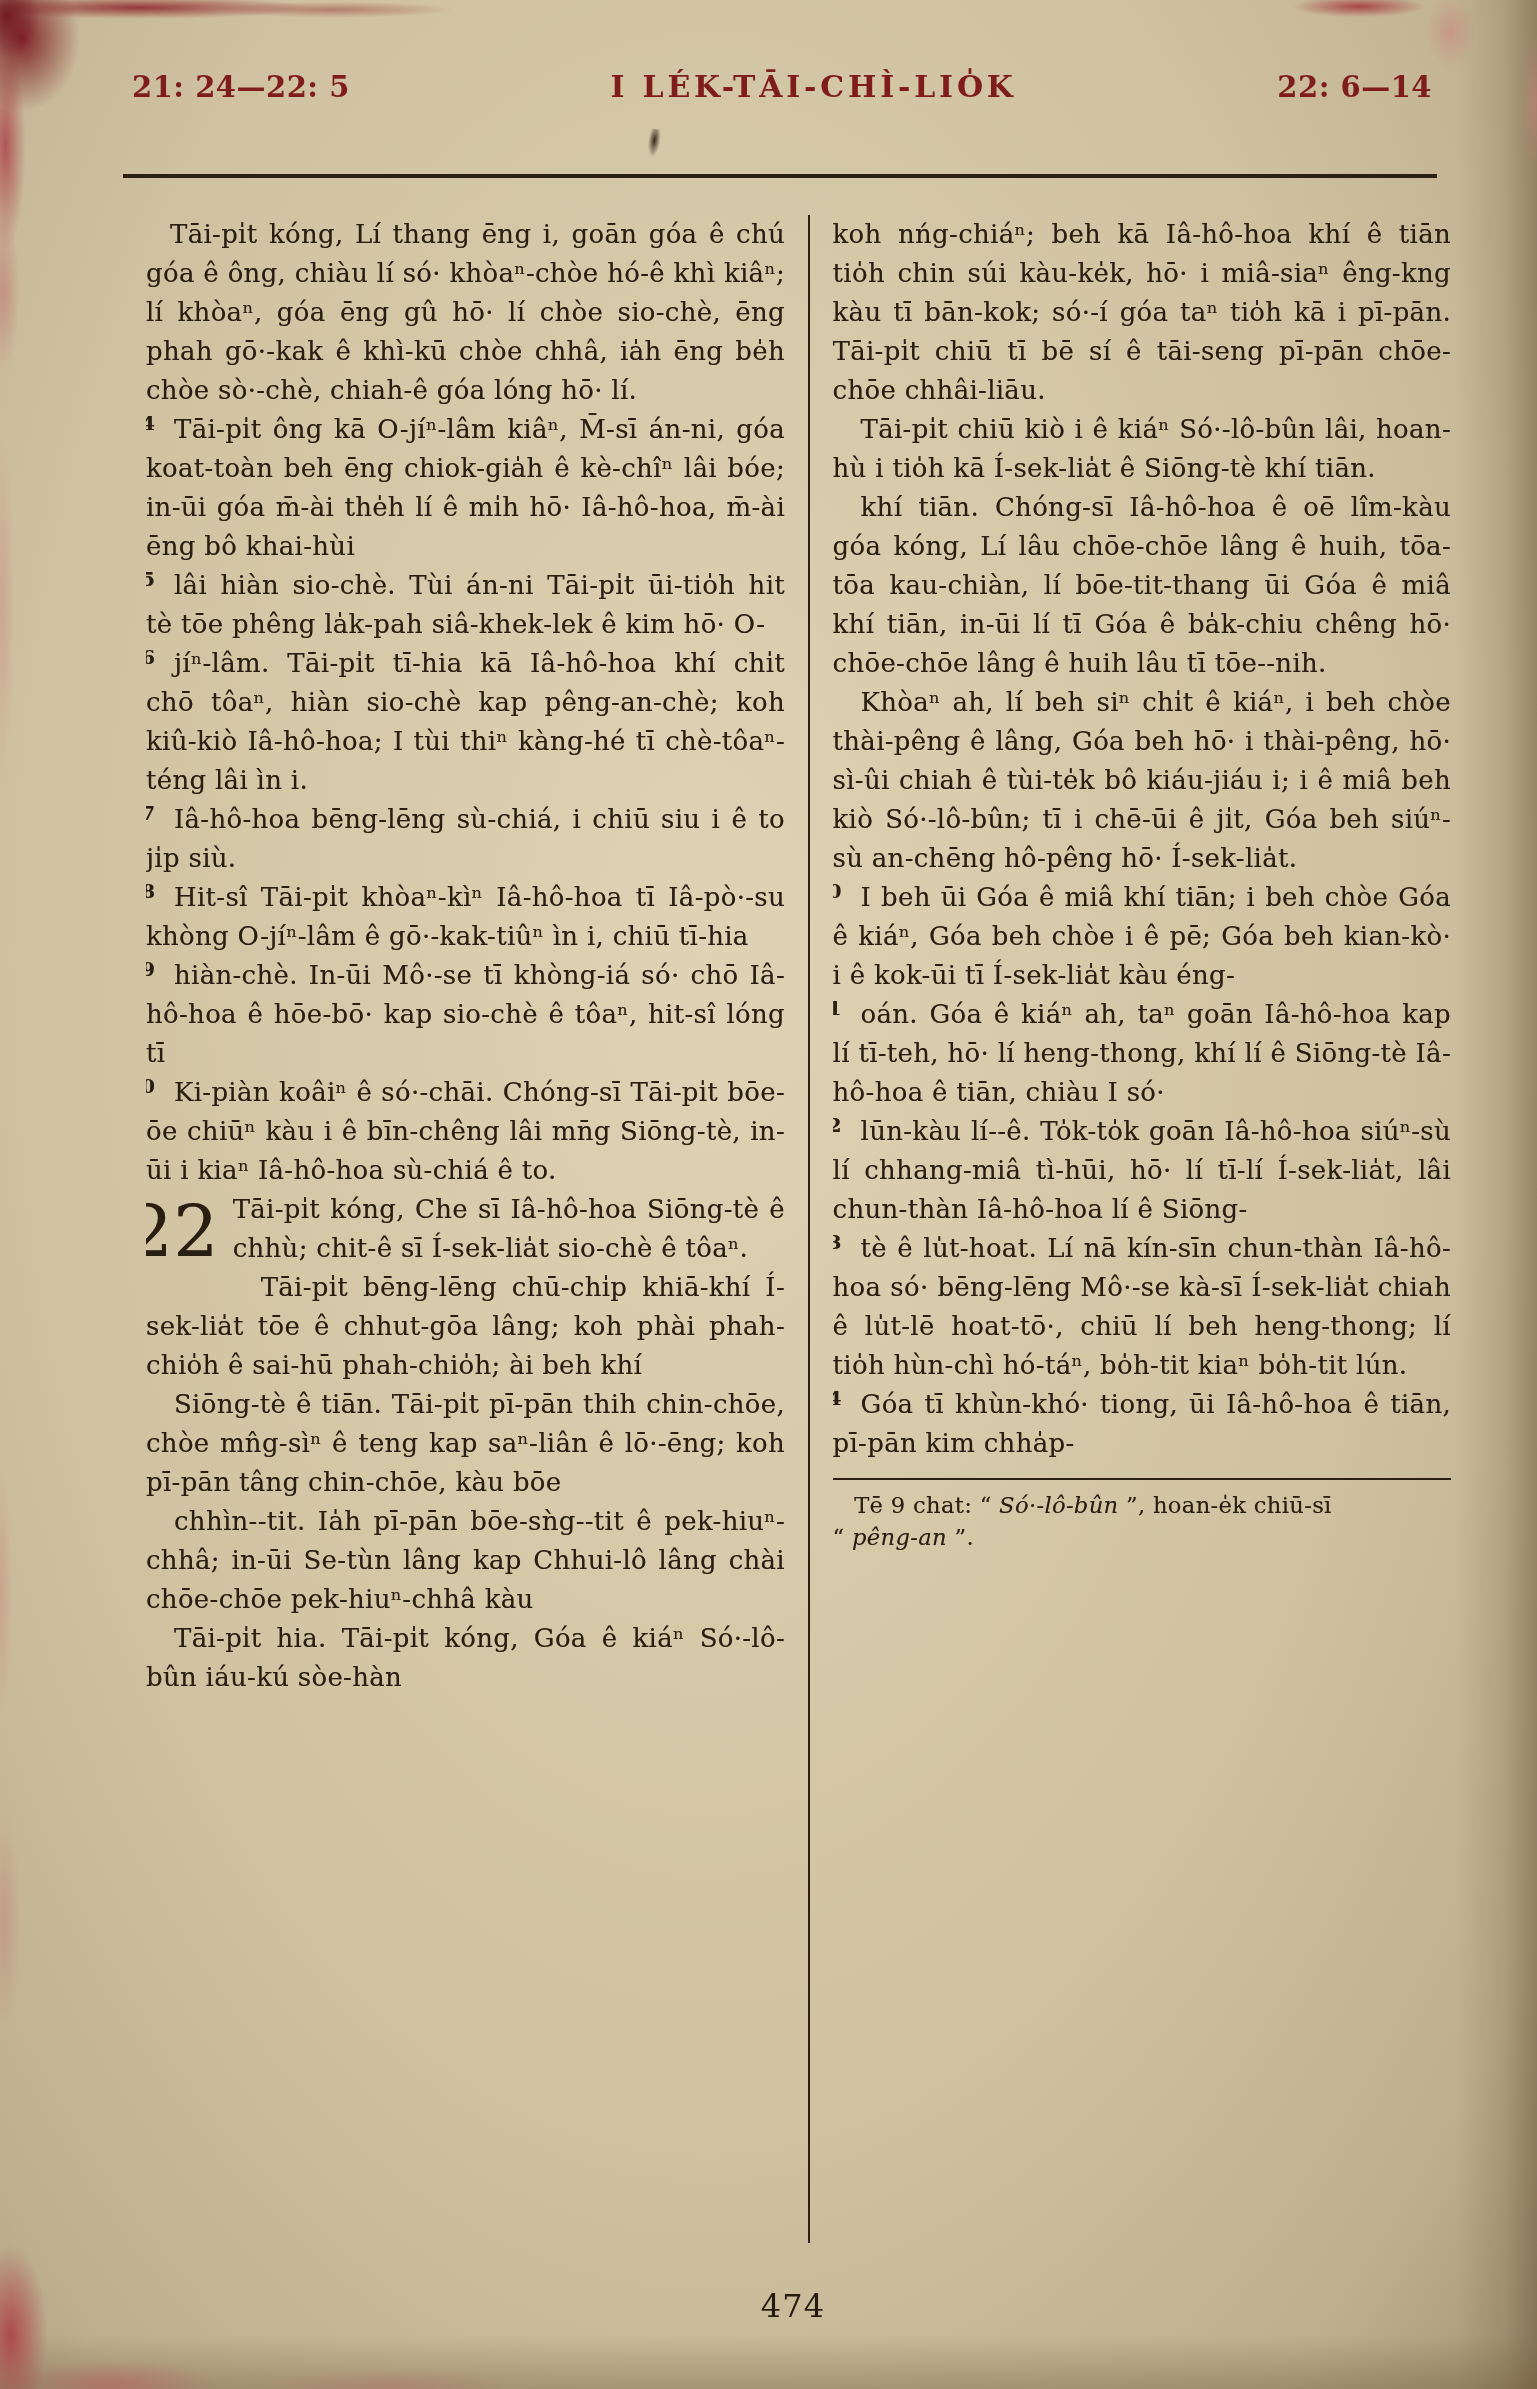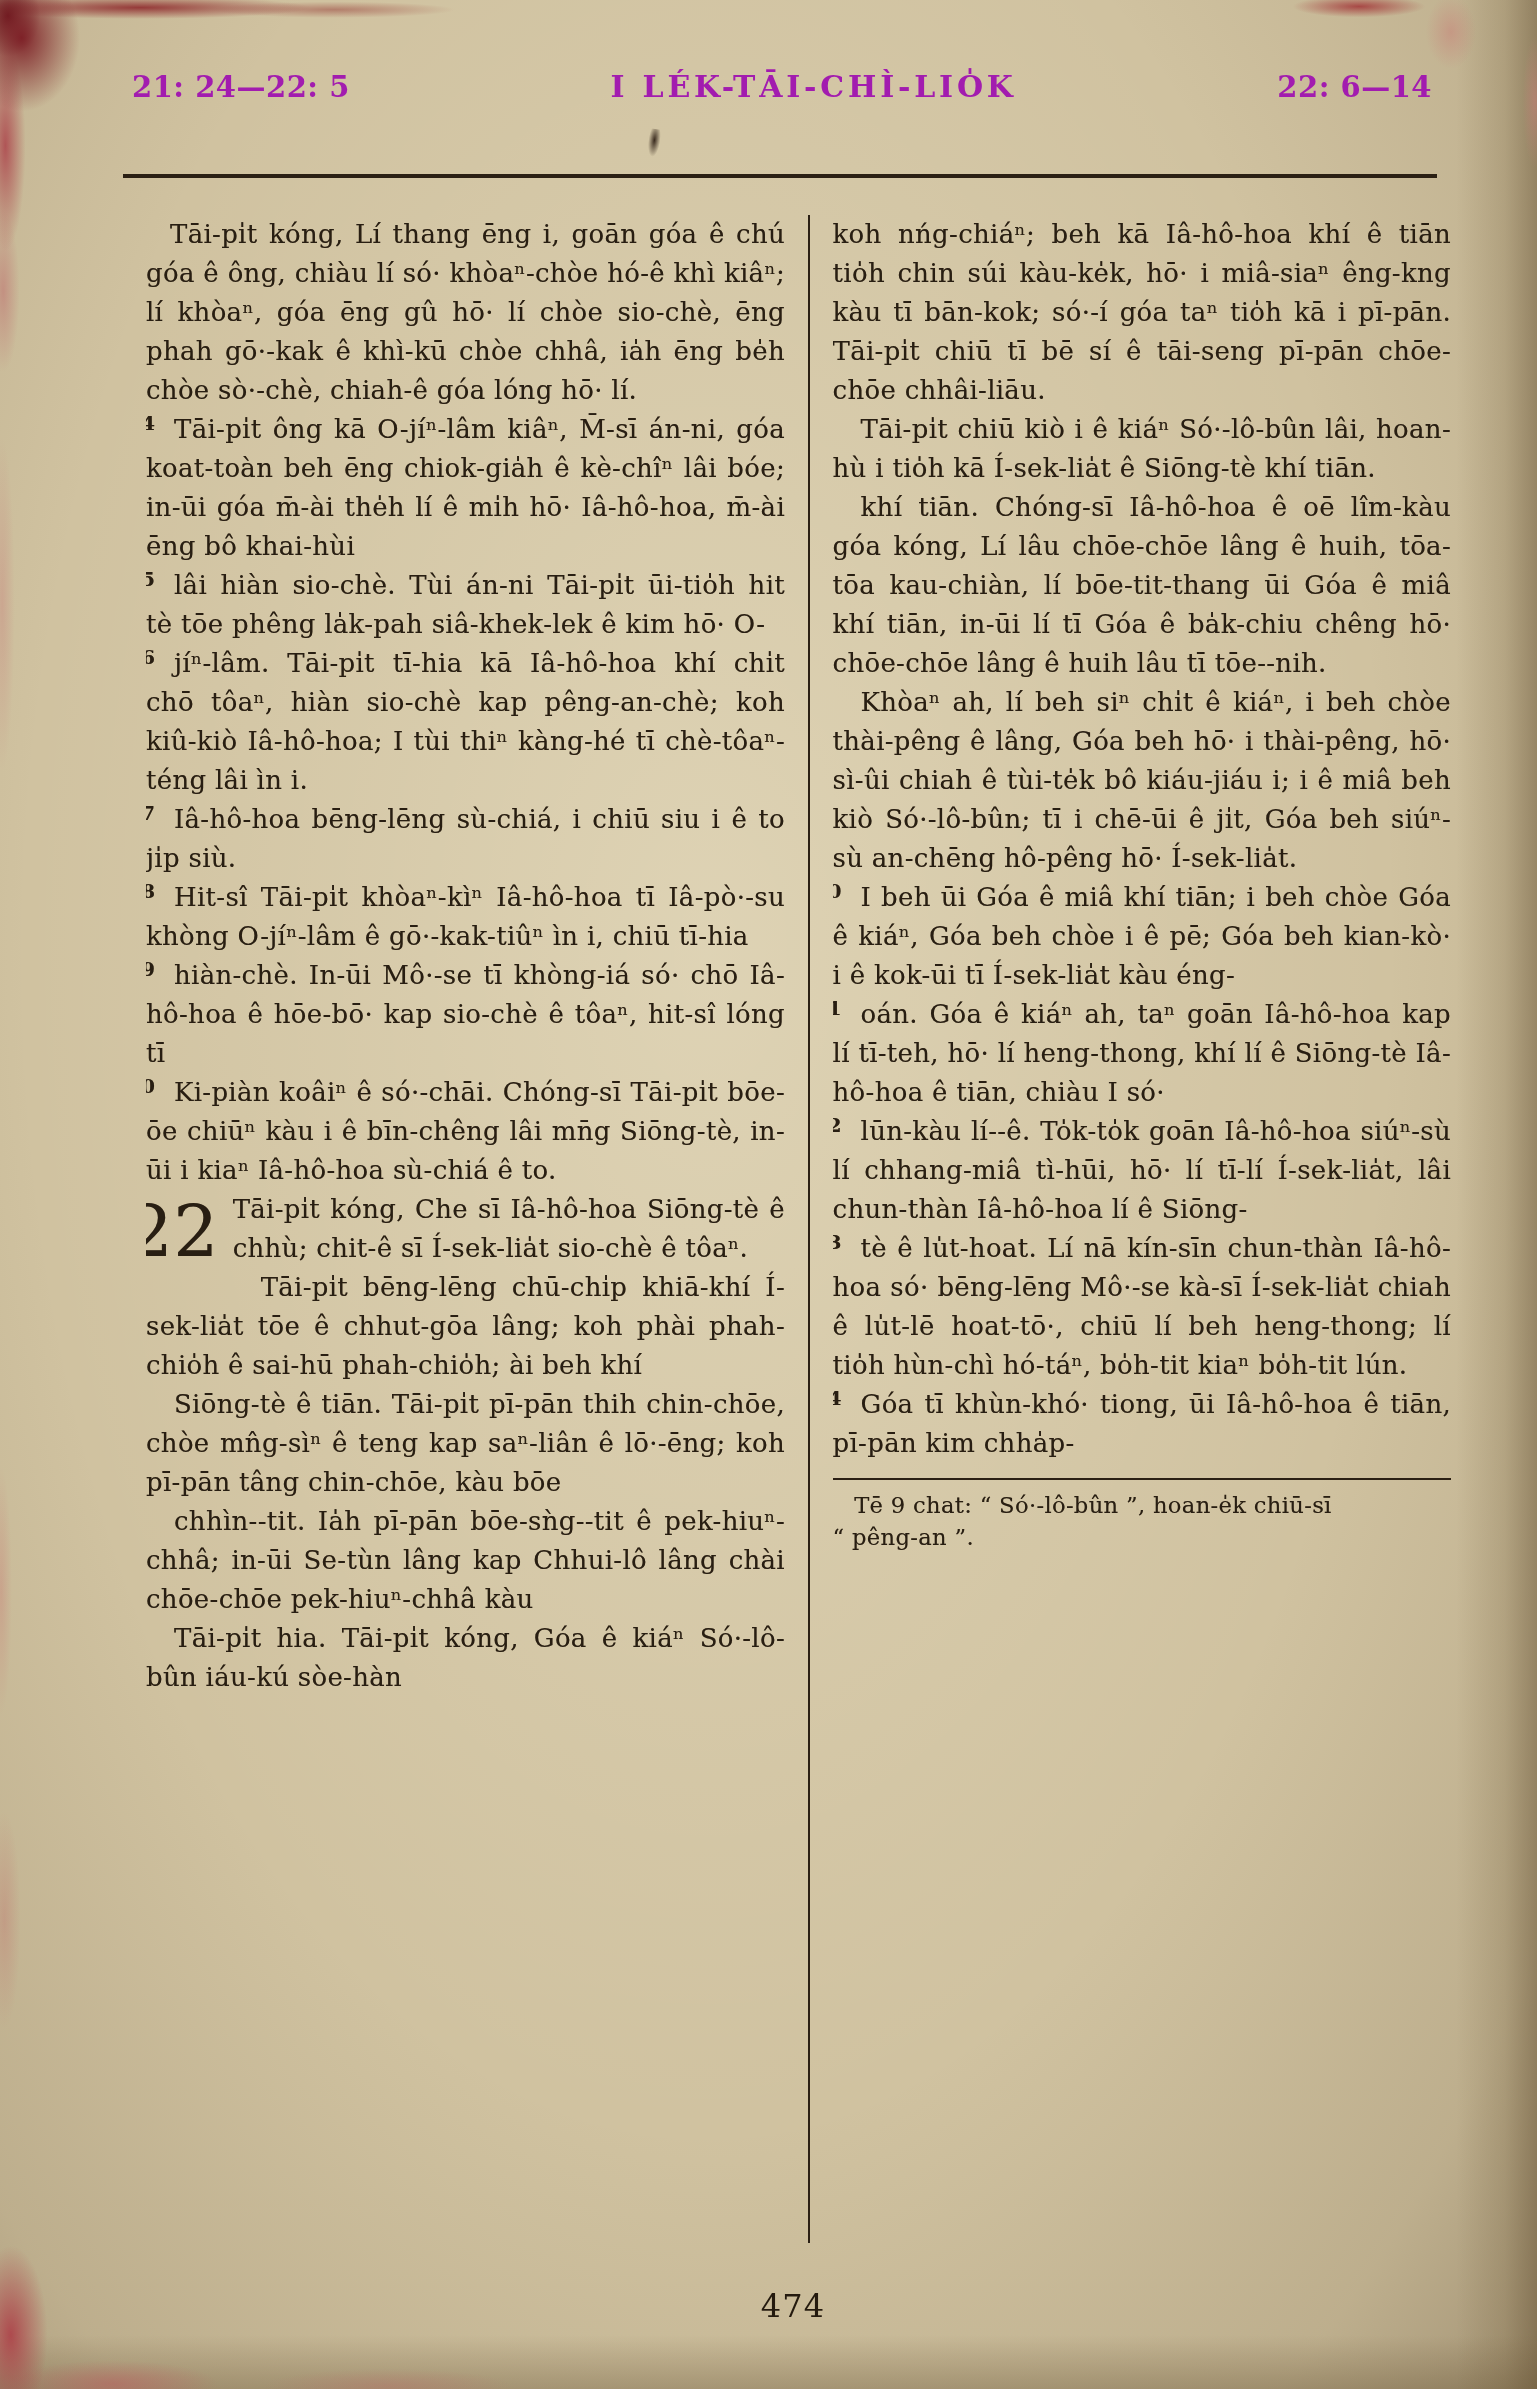--- a/index.html
+++ b/index.html
@@ -28,21 +28,21 @@
     radial-gradient(ellipse 22.7px 151px at 4.3px 1920px, rgba(190,100,100,0.30), rgba(190,100,100,0) 72%),
     radial-gradient(ellipse 51px 124px at 10.8px 2335px, rgba(172,58,68,0.85), rgba(172,58,68,0) 72%),
     radial-gradient(ellipse 146px 33px at 113px 2384px, rgba(190,90,95,0.50), rgba(190,90,95,0) 72%),
     radial-gradient(ellipse 92px 15px at 1359px 6.5px, rgba(160,45,50,0.80), rgba(160,45,50,0) 72%),
     radial-gradient(ellipse 35px 51px at 1451px 32px, rgba(200,120,115,0.45), rgba(200,120,115,0) 72%),
     radial-gradient(ellipse 17.3px 92px at 1535px 102px, rgba(205,130,125,0.50), rgba(205,130,125,0) 72%),
     radial-gradient(ellipse 173px 24px at 388px 2386px, rgba(185,110,105,0.38), rgba(185,110,105,0) 72%);}
   .running-head{
     position:absolute;top:69px;left:132px;right:105px;
     display:flex;justify-content:space-between;align-items:baseline;
-    font-weight:bold;font-size:29px;letter-spacing:0.5px;color:#a21caf;
+    font-weight:bold;font-size:29px;letter-spacing:0.5px;color:#7f1d1d;
   }
   .book-title{letter-spacing:3.8px;font-size:30px;}
   .ink-mark{position:absolute;left:648px;top:129px;width:12px;height:28px;
     background:radial-gradient(ellipse at 50% 40%, rgba(40,25,15,0.9), rgba(40,25,15,0) 70%);
     transform:rotate(8deg);}
   .head-rule{position:absolute;top:174px;left:123px;right:100px;height:3.8px;background:#2b2014;}
   .columns{
     position:absolute;top:215px;left:146px;right:86px;height:2050px;
     display:flex;align-items:stretch;
     font-size:26px;line-height:39px;letter-spacing:0.3px;
@@ -56,21 +56,21 @@
   .para{position:relative;margin:0;}
   .para.verse{text-indent:28px;}
   .col-left .para.cont{text-indent:24px;}
   .vnum{position:absolute;left:-18.3px;top:4.3px;font-weight:bold;font-size:19.4px;line-height:1;text-indent:0;}
   .chnum{float:left;font-size:71px;line-height:76px;margin:4.3px 14px 0 -18.3px;text-indent:0;}
   .para.chapter{text-indent:0;}
   .footnote{margin-top:15px;border-top:2.2px solid #2b2014;padding-top:8.6px;
     font-size:22.7px;line-height:32px;text-indent:21.6px;}
   .fn-line{display:block;}
   .fn-line2{text-indent:0;}
-  .fn-i{}
+  .fn-i{font-style:italic;}
   .page-number{position:absolute;bottom:64px;left:135px;width:1316px;
     text-align:center;font-size:32px;letter-spacing:1.1px;color:#241a0e;}
 </style>
 </head>
 <body>
 
 <div class="page">
   <div class="vignette"></div>
   <div class="edge-right"></div>
   <div class="edge-bottom"></div>

